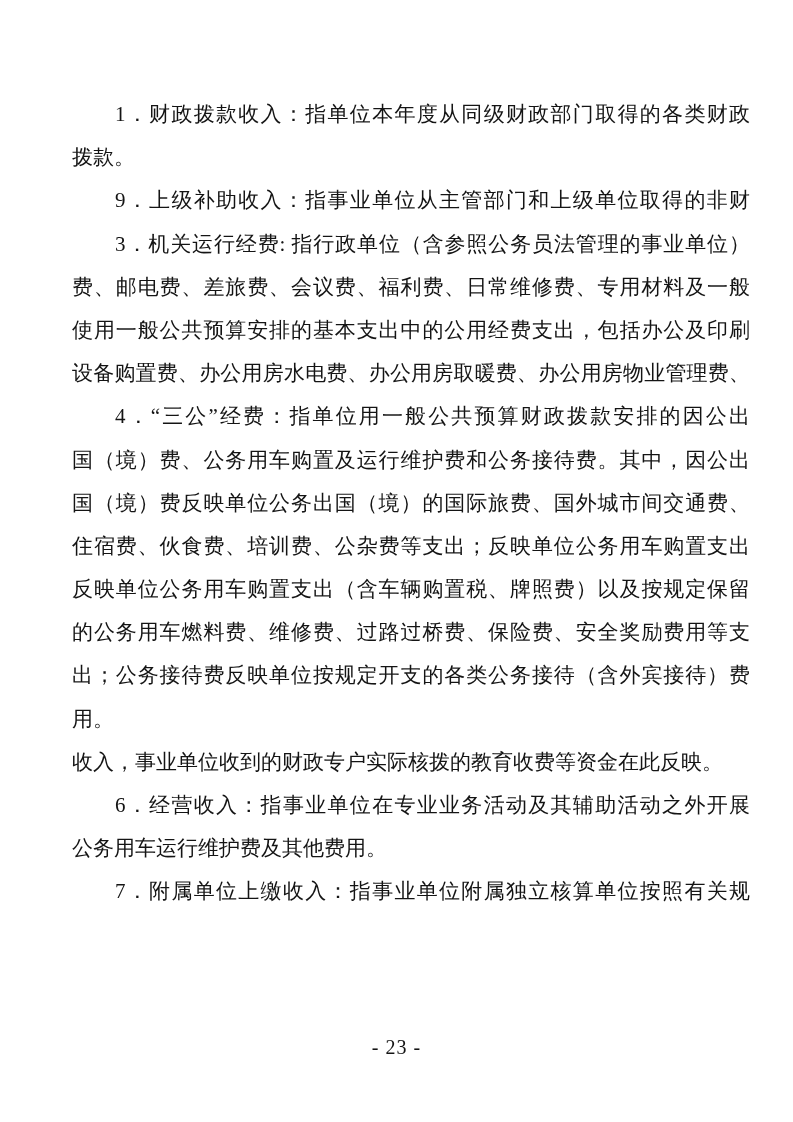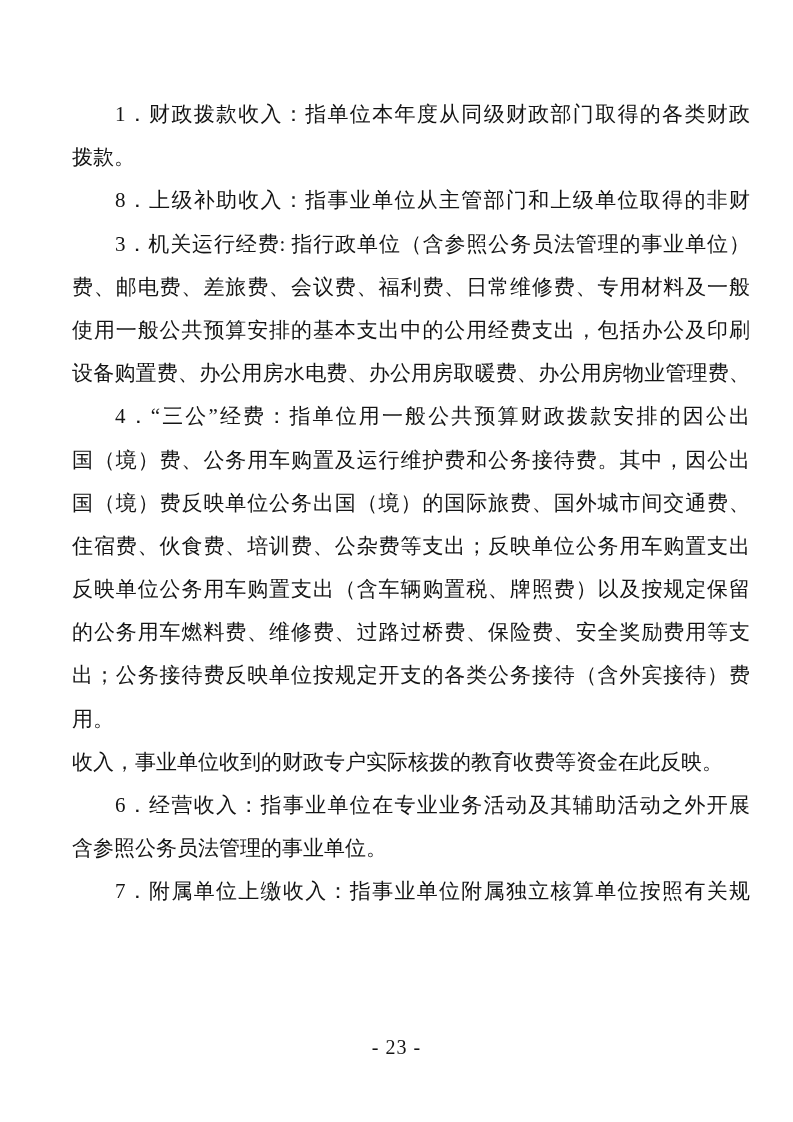--- a/index.html
+++ b/index.html
@@ -46,21 +46,21 @@
 </head>
 <body>
 
 <div class="page">
   <div class="doc-body">
       <div class="para">
         <div class="line full indent">1．财政拨款收入：指单位本年度从同级财政部门取得的各类财政</div>
         <div class="line">拨款。</div>
       </div>
       <div class="para">
-        <div class="line full indent">8．上级补助收入：指事业单位从主管部门和上级单位取得的非财</div>
+        <div class="line full indent">9．上级补助收入：指事业单位从主管部门和上级单位取得的非财</div>
       </div>
       <div class="para">
         <div class="line full indent">3．机关运行经费: 指行政单位（含参照公务员法管理的事业单位）</div>
         <div class="line full">费、邮电费、差旅费、会议费、福利费、日常维修费、专用材料及一般</div>
         <div class="line full">使用一般公共预算安排的基本支出中的公用经费支出，包括办公及印刷</div>
         <div class="line full">设备购置费、办公用房水电费、办公用房取暖费、办公用房物业管理费、</div>
       </div>
       <div class="para">
         <div class="line full indent">4．“三公”经费：指单位用一般公共预算财政拨款安排的因公出</div>
         <div class="line full">国（境）费、公务用车购置及运行维护费和公务接待费。其中，因公出</div>
@@ -69,21 +69,21 @@
         <div class="line full">反映单位公务用车购置支出（含车辆购置税、牌照费）以及按规定保留</div>
         <div class="line full">的公务用车燃料费、维修费、过路过桥费、保险费、安全奖励费用等支</div>
         <div class="line full">出；公务接待费反映单位按规定开支的各类公务接待（含外宾接待）费</div>
         <div class="line">用。</div>
       </div>
       <div class="para">
         <div class="line">收入，事业单位收到的财政专户实际核拨的教育收费等资金在此反映。</div>
       </div>
       <div class="para">
         <div class="line full indent">6．经营收入：指事业单位在专业业务活动及其辅助活动之外开展</div>
-        <div class="line">含参照公务员法管理的事业单位。</div>
+        <div class="line">公务用车运行维护费及其他费用。</div>
       </div>
       <div class="para">
         <div class="line full indent">7．附属单位上缴收入：指事业单位附属独立核算单位按照有关规</div>
       </div>
     </div>
   <div class="footer">
     <span class="page-number">- 23 -</span>
   </div>
 </div>
 

